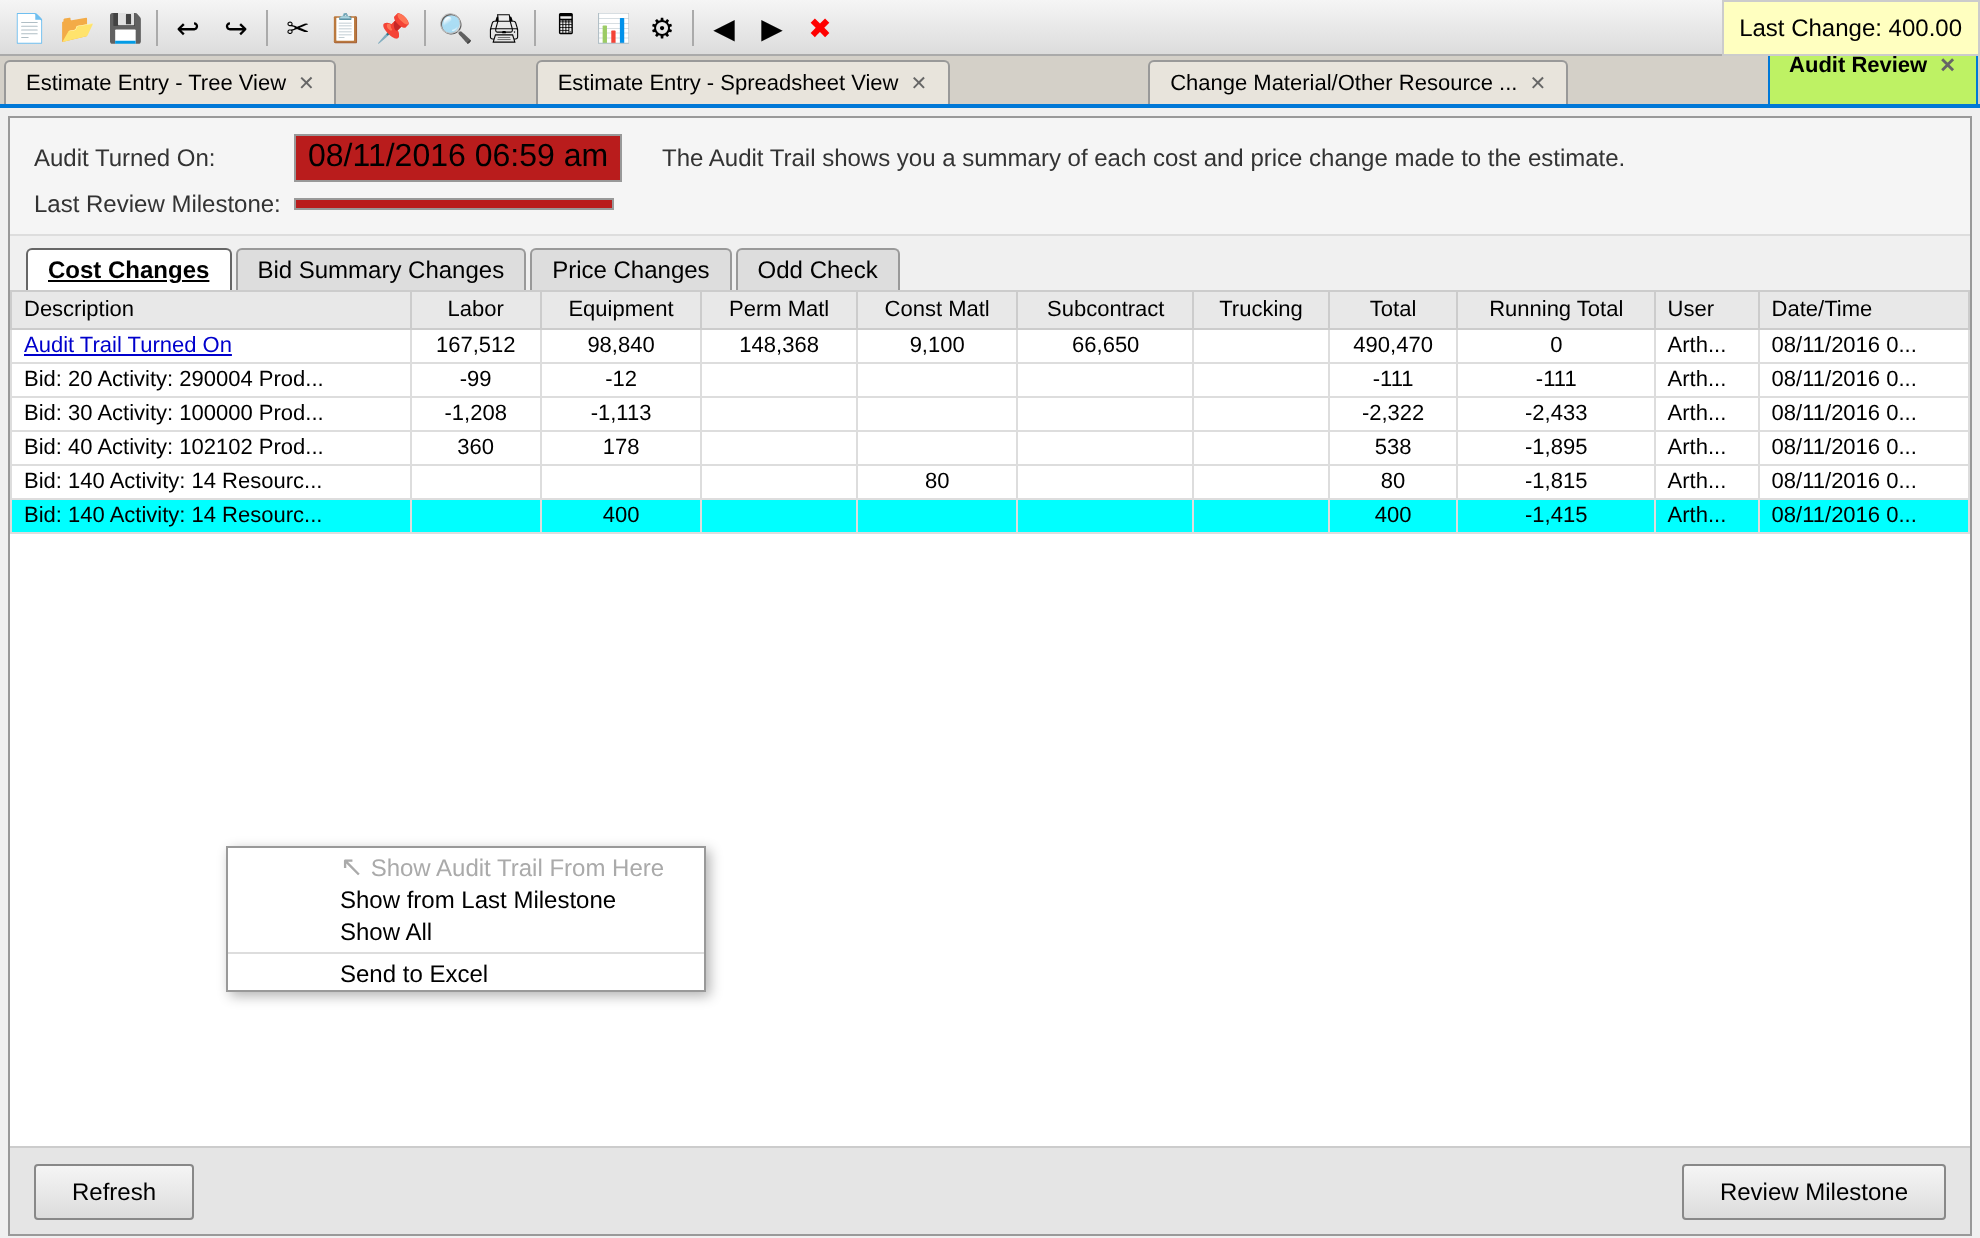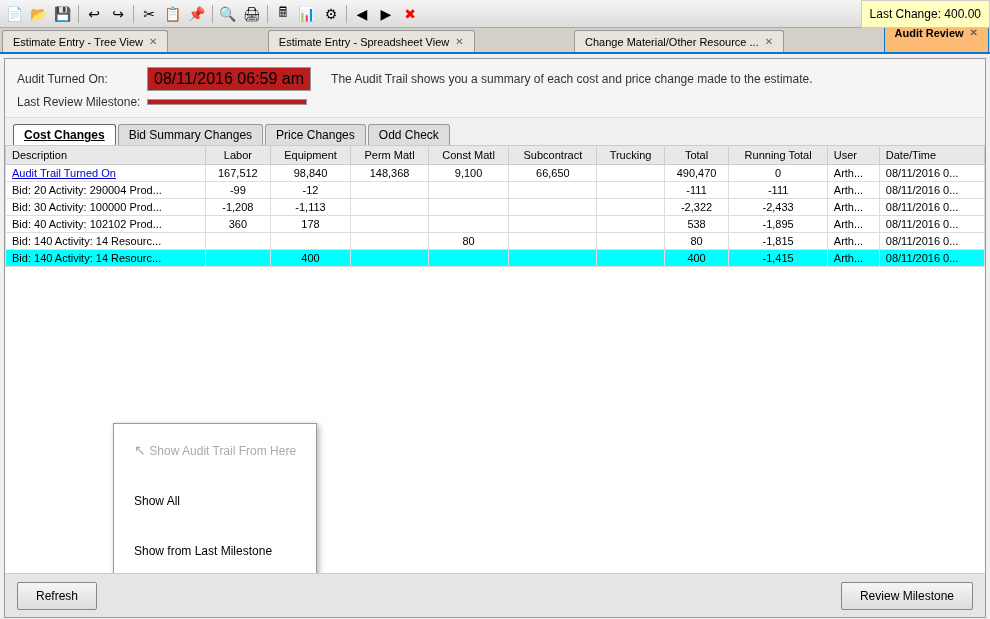--- a/index.html
+++ b/index.html
@@ -7,21 +7,21 @@
 
     
     .toolbar { background: linear-gradient(to bottom, #f5f5f5, #dcdcdc); border-bottom: 1px solid #aaa; height: 28px; display: flex; align-items: center; padding: 2px 4px; gap: 2px; }
     .toolbar-icon { width: 22px; height: 22px; display: flex; align-items: center; justify-content: center; font-size: 14px; cursor: pointer; }
     .toolbar-sep { width: 1px; height: 18px; background: #aaa; margin: 0 2px; }
     .last-change { position: absolute; right: 0; top: 0; background: #ffffc0; border: 1px solid #ccc; padding: 2px 8px; font-size: 12px; height: 28px; display: flex; align-items: center; }
 
     
     .tabs-bar { background: #d4d0c8; border-bottom: 2px solid #0078d7; height: 26px; display: flex; align-items: flex-end; padding-left: 2px; justify-content: space-between; }
     .tab { height: 22px; padding: 0 10px; display: flex; align-items: center; gap: 6px; background: #e8e4dc; border: 1px solid #999; border-bottom: none; cursor: pointer; font-size: 11px; margin-right: 1px; border-radius: 3px 3px 0 0; }
-    .tab.active { background: #fdba74; border-color: #0078d7; font-weight: bold; height: 40px; }
+    .tab.active { background: #bef264; border-color: #0078d7; font-weight: bold; height: 40px; }
     .tab-close { font-size: 10px; color: #666; cursor: pointer; }
 
     
     .main { background: #fff; margin: 4px; border: 1px solid #999; height: 560px; display: flex; flex-direction: column; }
 
     
     .header-section { padding: 8px 12px 4px; background: #f5f5f5; border-bottom: 1px solid #ddd; }
     .header-row { display: flex; align-items: center; margin-bottom: 4px; }
     .header-label { width: 130px; font-size: 12px; color: #333; }
     .header-value { background: #b91c1c; border: 1px solid #999; padding: 2px 6px; font-size: 16px; min-width: 160px; }
@@ -41,21 +41,21 @@
     .row-cyan td { background: #00ffff; }
     .link-cell { color: #0000cc; text-decoration: underline; cursor: pointer; }
     .num { text-align: center; }
 
     
     .bottom-bar { height: 44px; background: #e5e5e5; border-top: 1px solid #ccc; display: flex; align-items: center; justify-content: space-between; padding: 0 12px; }
     .btn { padding: 6px 18px; background: linear-gradient(to bottom, #f5f5f5, #dcdcdc); border: 1px solid #888; cursor: pointer; font-size: 12px; border-radius: 2px; }
 
     
     .context-menu { position: absolute; top: 278px; left: 108px; background: #fff; border: 1px solid #999; box-shadow: 2px 2px 6px rgba(0,0,0,0.3); z-index: 100; min-width: 200px; }
-    .context-menu-item { padding: 18px 20px; cursor: pointer; font-size: 12px; }
+    .context-menu-item { padding: 1px 20px; cursor: pointer; font-size: 12px; margin-left: 36px; }
     .context-menu-item.disabled { color: #aaa; cursor: default; }
     .context-menu-sep { height: 1px; background: #ddd; margin: 2px 0; }
     .cursor-arrow { display: inline-block; width: 12px; font-size: 14px; }
   </style>
 </head>
 <body>
 
 <div style="position:relative;">
   <div class="toolbar">
     <div class="toolbar-icon">📄</div>
@@ -225,22 +225,22 @@
             <td class="num" style="background: rgb(0, 255, 255);">400</td>
             <td class="num" style="background: rgb(0, 255, 255);">-1,415</td>
             <td style="background: rgb(0, 255, 255);">Arth...</td>
             <td style="background: rgb(0, 255, 255);">08/11/2016 0...</td>
           </tr>
         </tbody>
     </table>
 
     <div class="context-menu" id="context-menu">
     <div class="context-menu-item disabled"><span class="cursor-arrow">↖</span> Show Audit Trail From Here</div>
+        <div class="context-menu-item">Show from Last Milestone</div>
         <div class="context-menu-item">Show All</div>
-        <div class="context-menu-item">Show from Last Milestone</div>
         <div class="context-menu-sep"></div>
         <div class="context-menu-item">Send to Excel</div>
       </div>
   </div>
 
   <div class="bottom-bar">
     <button class="btn">Refresh</button>
     <button class="btn">Review Milestone</button>
   </div>
 </div>

